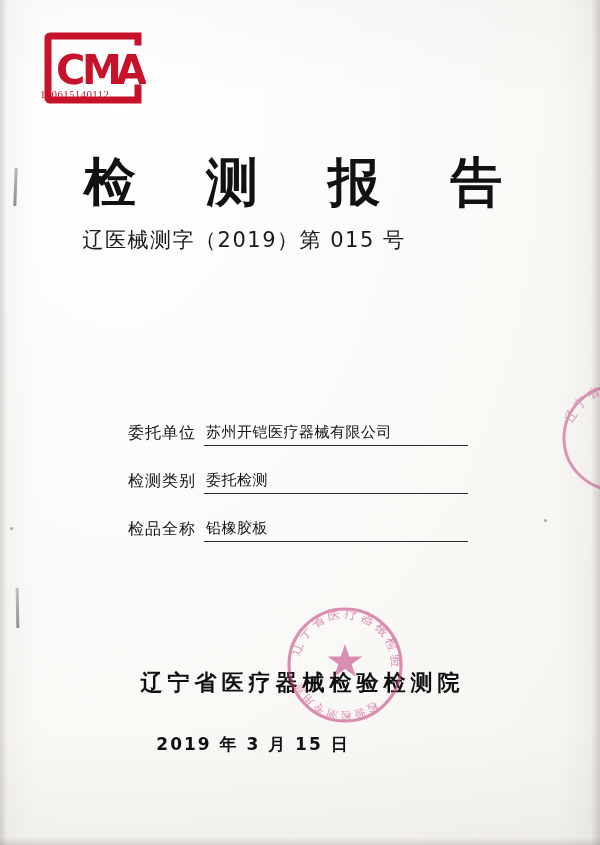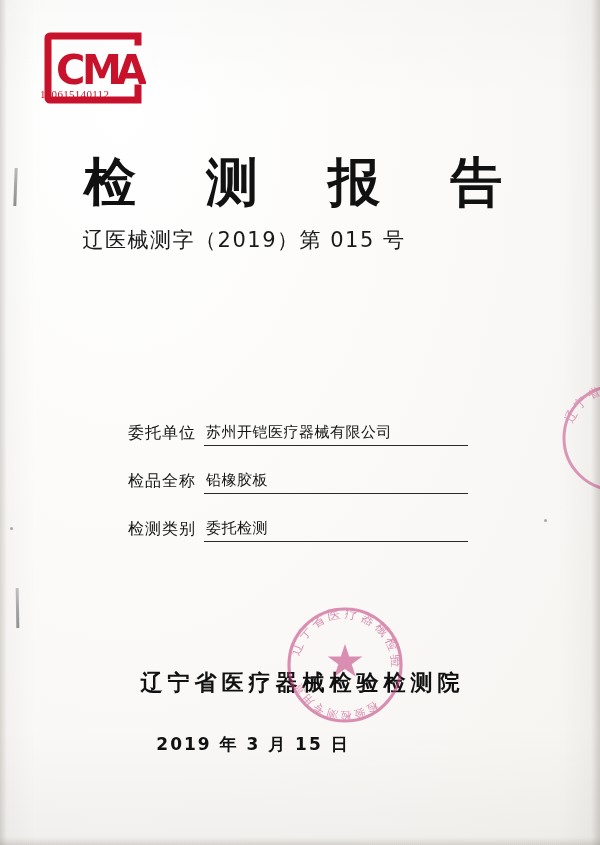--- a/index.html
+++ b/index.html
@@ -228,29 +228,29 @@
   <div class="report-no">辽医械测字（2019）第 015 号</div>
 
   <div class="fields">
     <div class="field-row">
       <div class="field-label">委托单位</div>
       <div class="field-value-wrap">
         <span class="field-value">苏州开铠医疗器械有限公司</span>
       </div>
     </div>
     <div class="field-row">
+      <div class="field-label">检测类别</div>
+      <div class="field-value-wrap">
+        <span class="field-value">委托检测</span>
+      </div>
+    </div>
+    <div class="field-row">
       <div class="field-label">检品全称</div>
       <div class="field-value-wrap">
         <span class="field-value">铅橡胶板</span>
-      </div>
-    </div>
-    <div class="field-row">
-      <div class="field-label">检测类别</div>
-      <div class="field-value-wrap">
-        <span class="field-value">委托检测</span>
       </div>
     </div>
   </div>
 
   <div class="issuer">辽宁省医疗器械检验检测院</div>
   <div class="issue-date">2019 年 3 月 15 日</div>
 
   <div class="stamp stamp-center">
     <svg width="138" height="138" viewBox="0 0 138 138">
       <defs>

